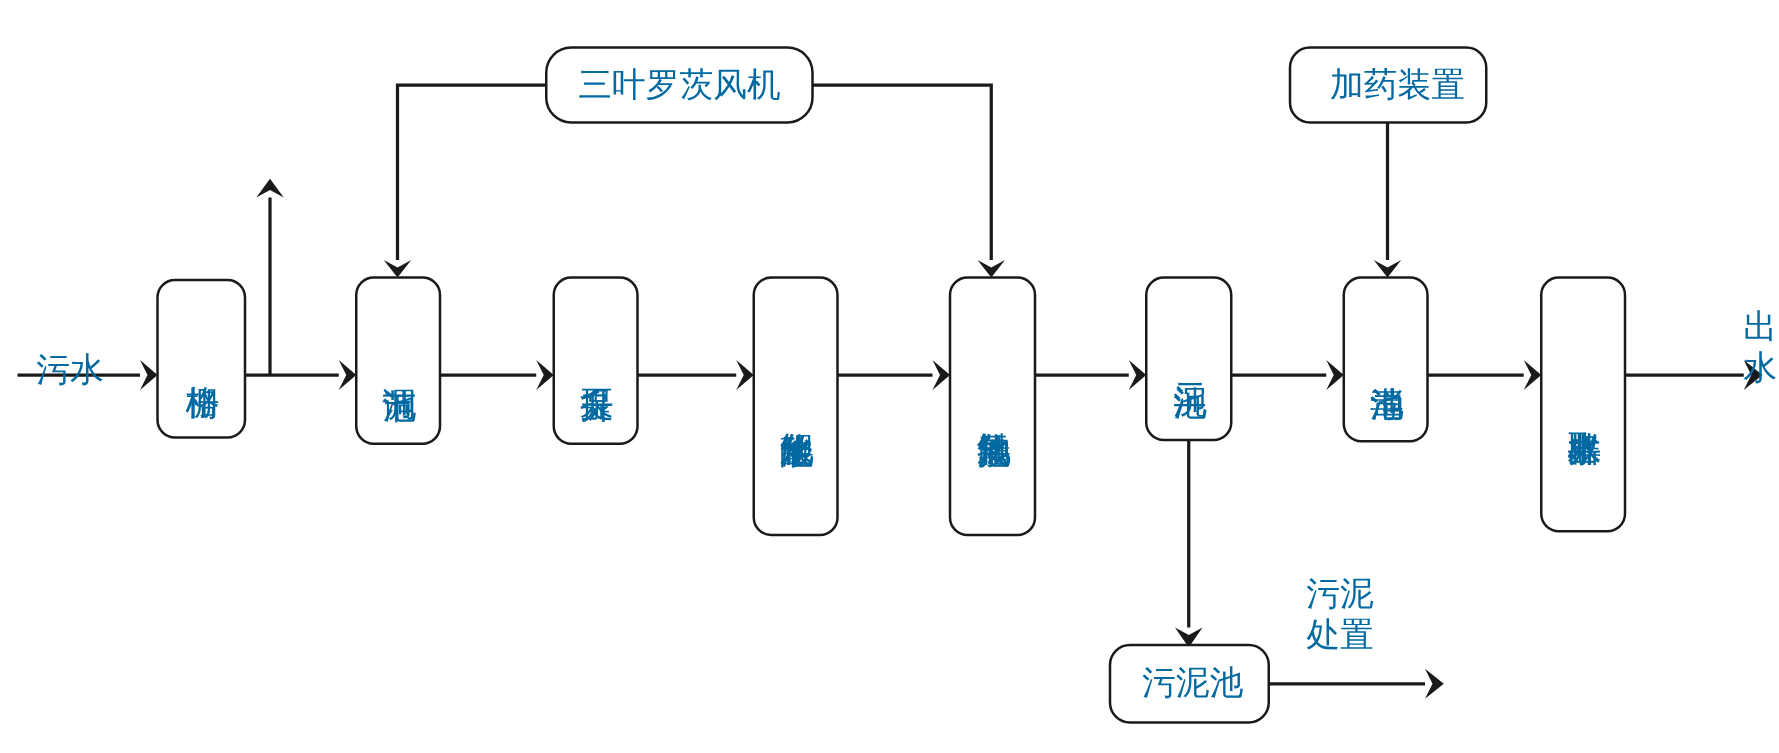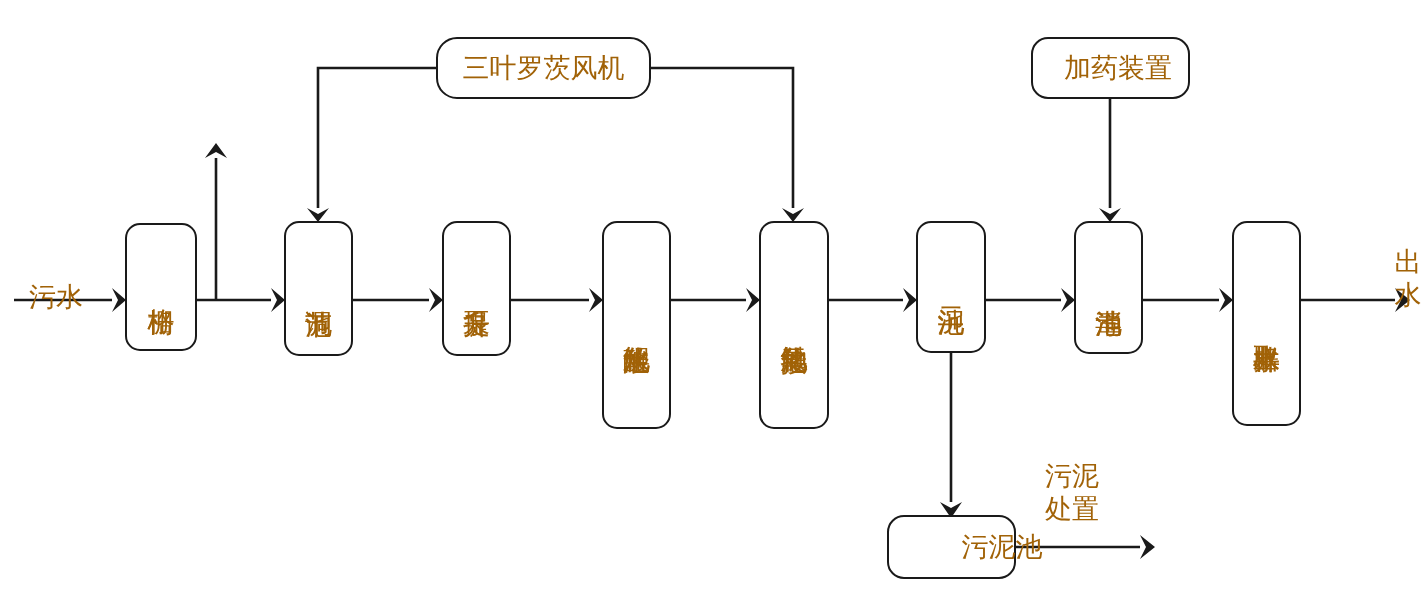--- a/index.html
+++ b/index.html
@@ -39,21 +39,21 @@
     fill: none;
     stroke-linecap: butt;
   }
   .arrow-head {
     fill: #1a1a1a;
     stroke: none;
   }
   .node-label,
   .free-label {
     position: absolute;
-    color: #a16207;
+    color: #0369a1;
     font-family: "DejaVu Sans", "Liberation Sans", sans-serif;
     font-size: 27px;
     line-height: 33px;
     letter-spacing: 0px;
     text-align: center;
     white-space: pre-line;
     pointer-events: none;
     user-select: none;
   }
   .node-label.vertical {
@@ -176,21 +176,21 @@
   <div class="node-label vertical label-center" style="left:951px;  top:287px;">二沉池</div>
 
   <div class="node-label vertical label-center" style="left:1108.5px; top:287.5px;">消毒池</div>
 
   <div class="node-label vertical label-center" style="left:1266.5px; top:323.5px;">出水取样井</div>
 
   <div class="node-label horizontal label-center" style="left:543.5px; top:68px;">三叶罗茨风机</div>
 
   <div class="node-label horizontal label-center" style="left:1118px; top:68px;">加药装置</div>
 
-  <div class="node-label horizontal label-center" style="left:1002px; top:547px;">污泥池</div>
+  <div class="node-label horizontal label-center" style="left:954px; top:547px;">污泥池</div>
 
   <div class="free-label label-center" style="left:56px;  top:296px;text-align:center;">污水</div>
 
   <div class="free-label label-center" style="left:1408px; top:278px;">出水</div>
 
   <div class="free-label label-center" style="left:1072px; top:492px;">污泥
 处置</div>
 
 </div>
 

